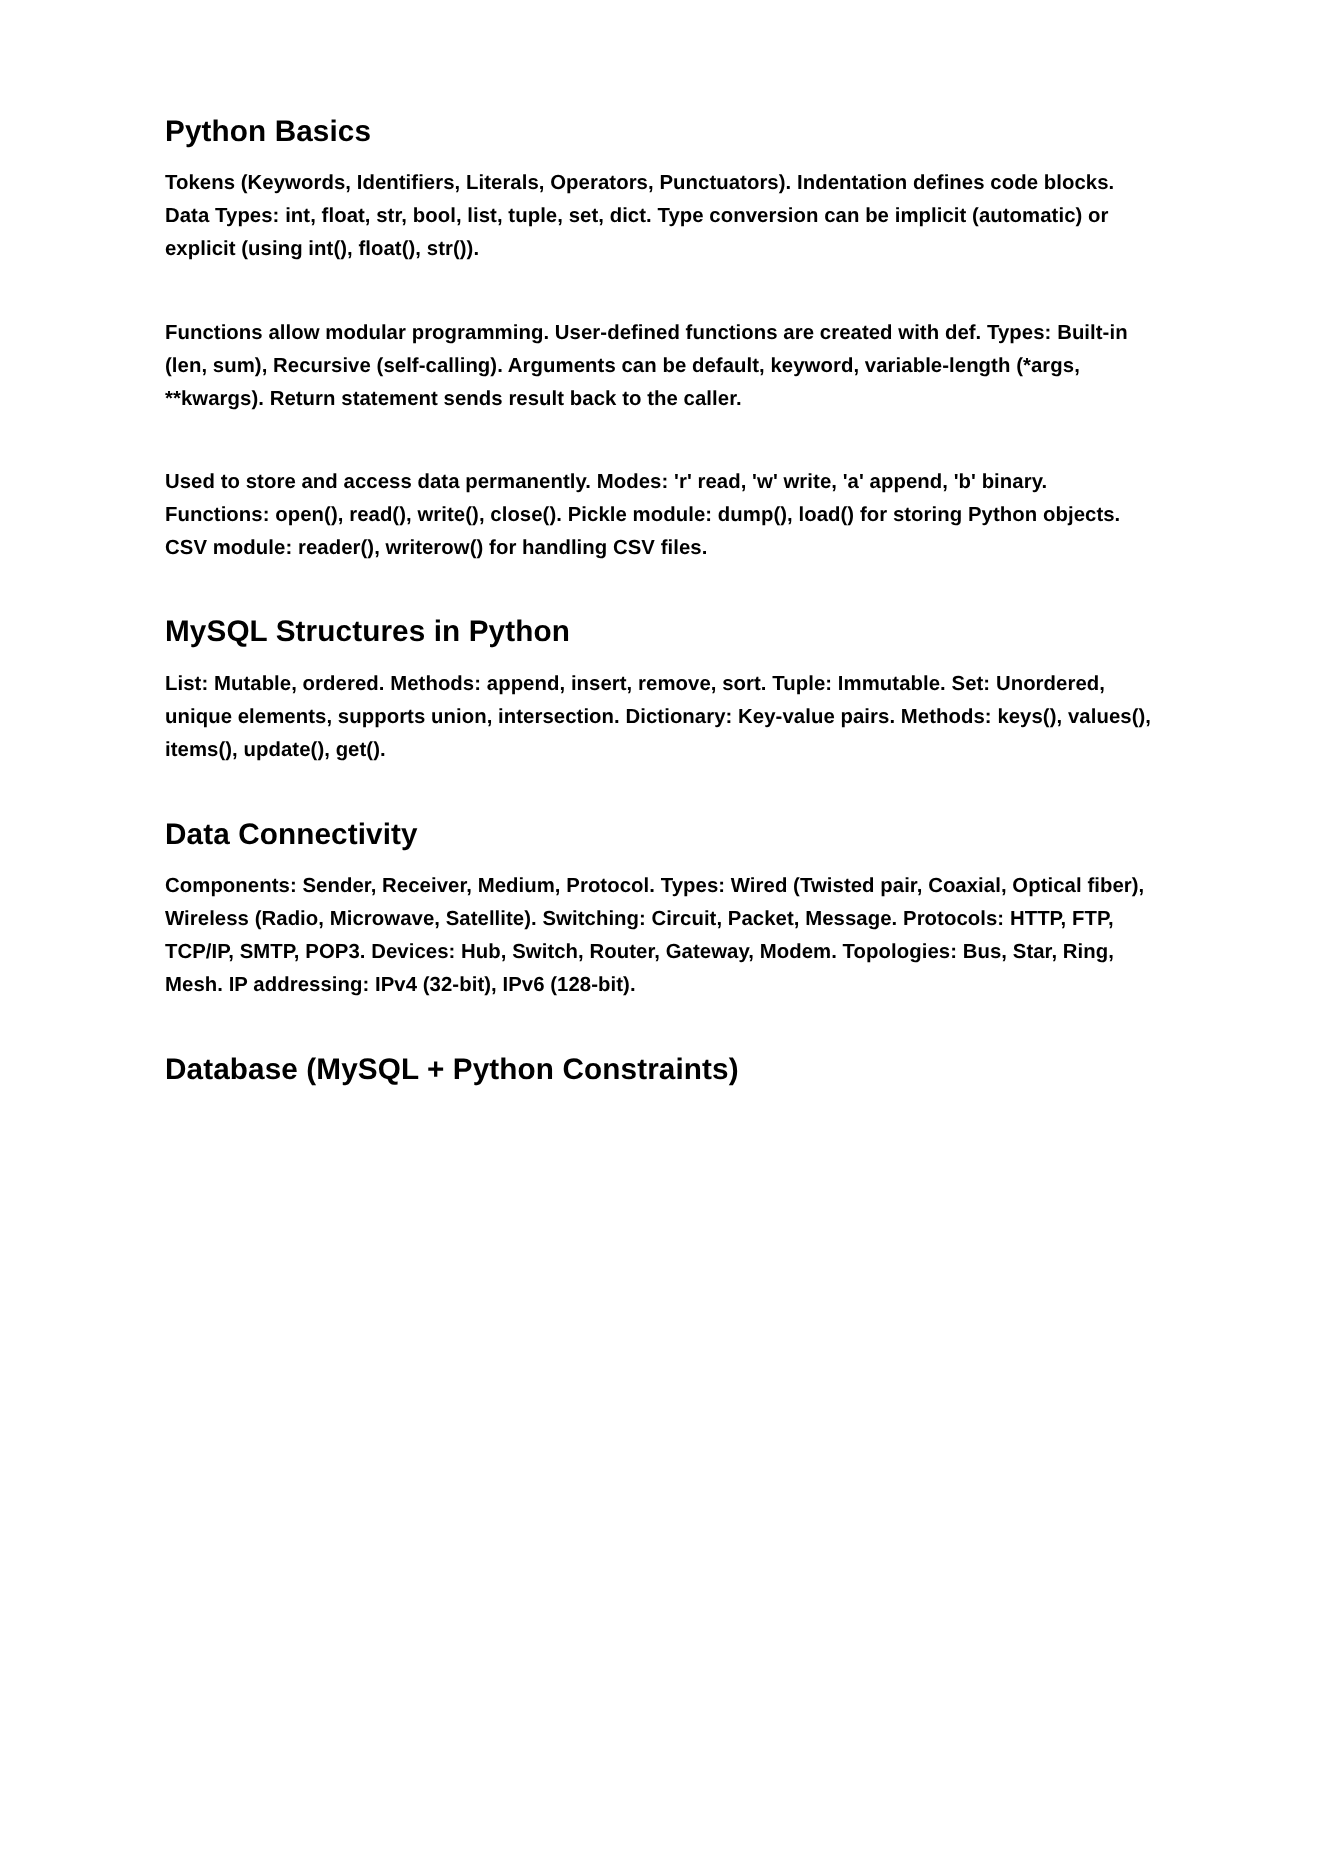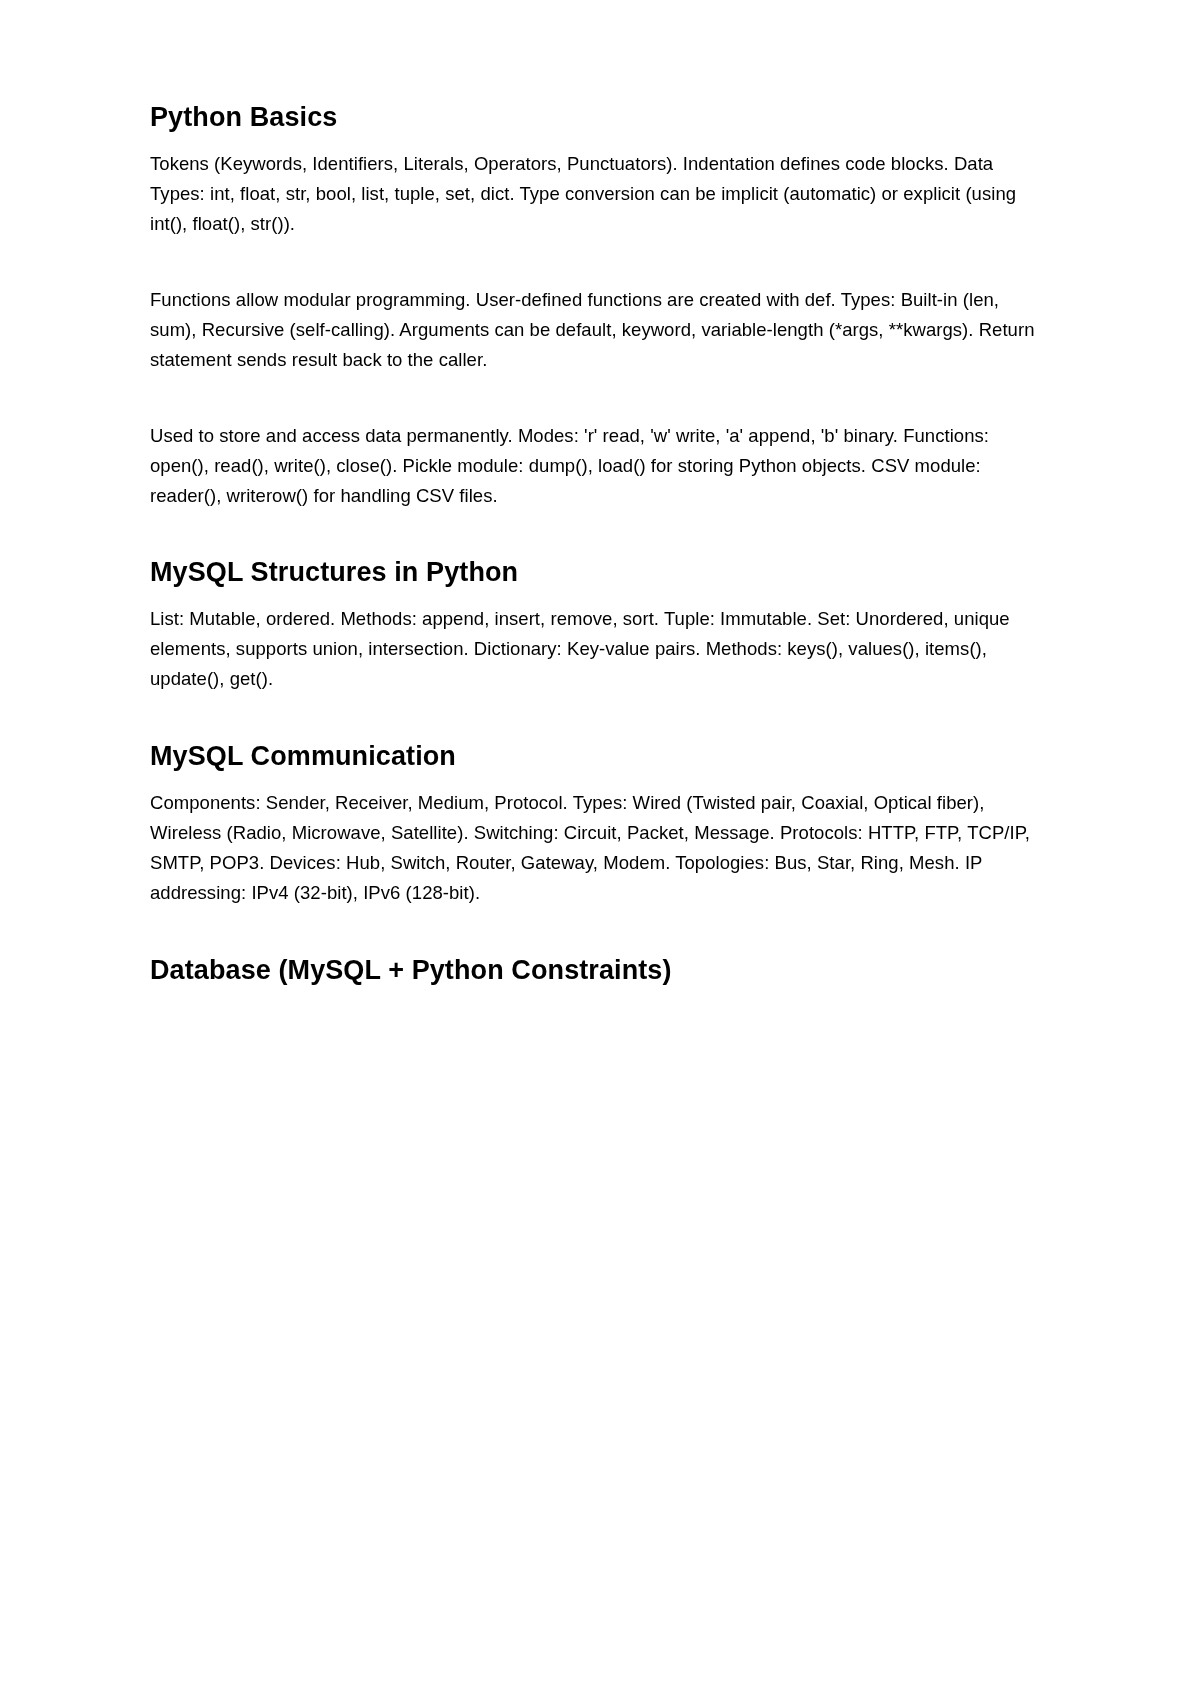--- a/index.html
+++ b/index.html
@@ -13,22 +13,21 @@
     font-family: "Liberation Sans", sans-serif;
     color: #000000;
     overflow: hidden;
   }
   .page {
     position: relative;
     width: 1200px;
     height: 1388px;
     background: #ffffff;
     box-sizing: border-box;
-    padding: 80px 150px 0 150px;
-    margin-top: 21px;
+    padding: 103px 150px 0 150px;
   }
   .doc-body {
     width: 900px;
   }
   .section {
     margin: 0 0 46px 0;
   }
   .section:last-child {
     margin-bottom: 0;
   }
@@ -39,20 +38,21 @@
     line-height: 1.25;
     margin: 0 0 14px 0;
     color: #000000;
   }
   .section-body {
     font-size: 18.5px;
     line-height: 1.62;
     margin: 0;
     color: #000000;
     letter-spacing: 0.05px;
+    font-weight: bold;
   }
 </style>
 </head>
 <body>
 
 <div class="page">
   <div class="doc-body">
 
     <section class="section">
       <h2 class="section-heading">Python Basics</h2>
@@ -67,21 +67,21 @@
       <p class="section-body">Used to store and access data permanently. Modes: 'r' read, 'w' write, 'a' append, 'b' binary. Functions: open(), read(), write(), close(). Pickle module: dump(), load() for storing Python objects. CSV module: reader(), writerow() for handling CSV files.</p>
     </section>
 
     <section class="section">
       <h2 class="section-heading">MySQL Structures in Python</h2>
       <p class="section-body">List: Mutable, ordered. Methods: append, insert, remove, sort. Tuple: Immutable. Set: Unordered, unique elements, supports union, intersection. Dictionary: Key-value pairs. Methods: keys(), values(), items(), update(), get().</p>
     </section>
 
 
     <section class="section">
-      <h2 class="section-heading">MySQL Communication</h2>
+      <h2 class="section-heading">Data Connectivity</h2>
       <p class="section-body">Components: Sender, Receiver, Medium, Protocol. Types: Wired (Twisted pair, Coaxial, Optical fiber), Wireless (Radio, Microwave, Satellite). Switching: Circuit, Packet, Message. Protocols: HTTP, FTP, TCP/IP, SMTP, POP3. Devices: Hub, Switch, Router, Gateway, Modem. Topologies: Bus, Star, Ring, Mesh. IP addressing: IPv4 (32-bit), IPv6 (128-bit).</p>
     </section>
 
     <section class="section">
       <h2 class="section-heading">Database (MySQL + Python Constraints)</h2>
     </section>
 
   </div>
 </div>
 

